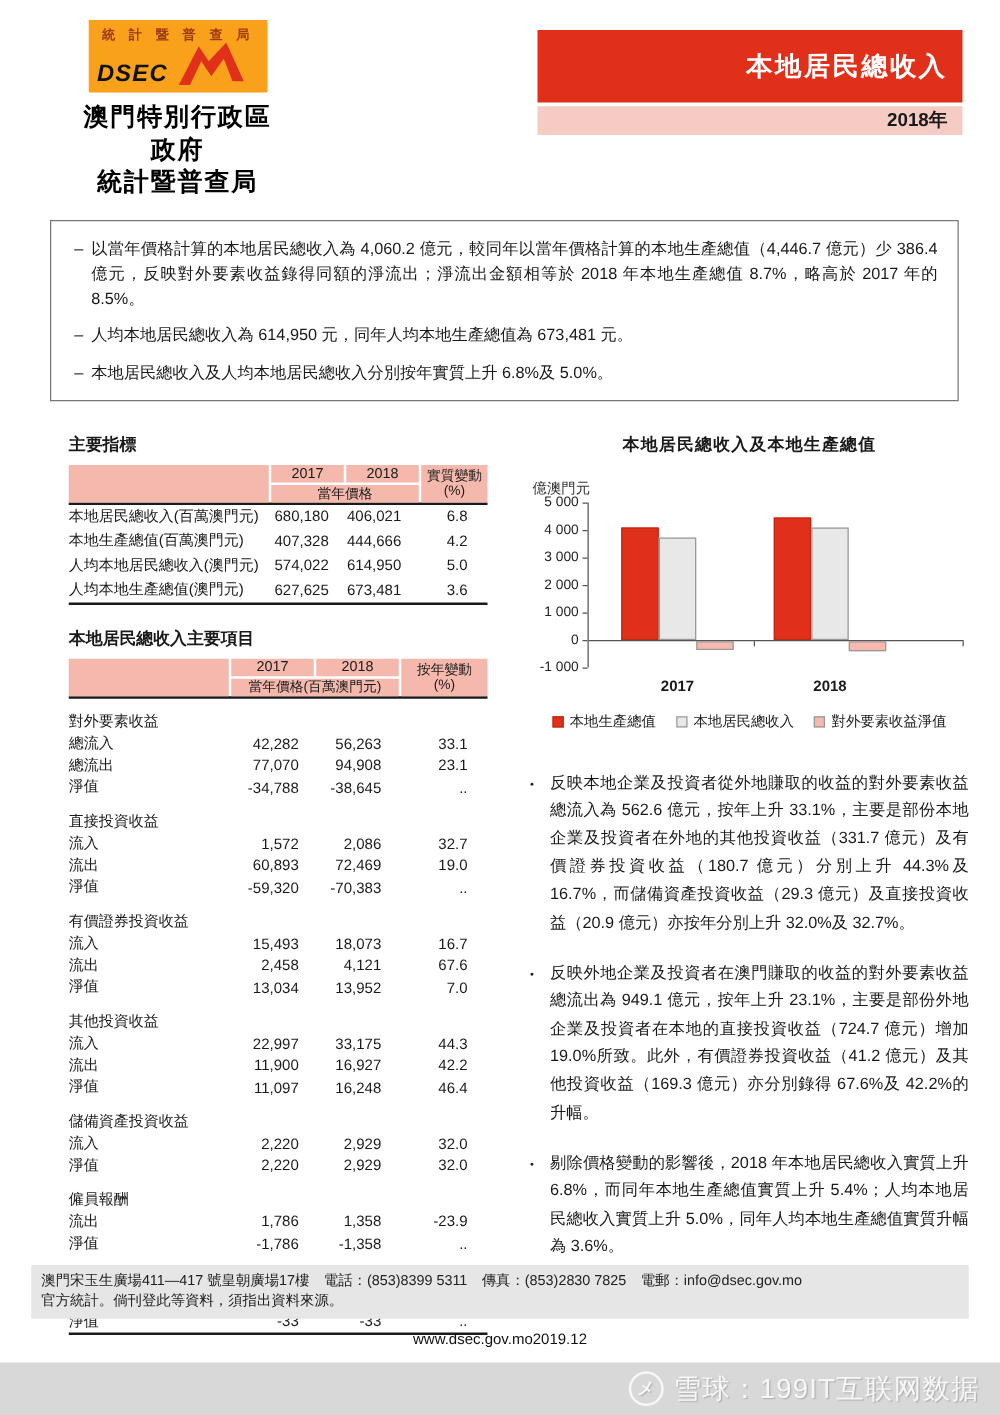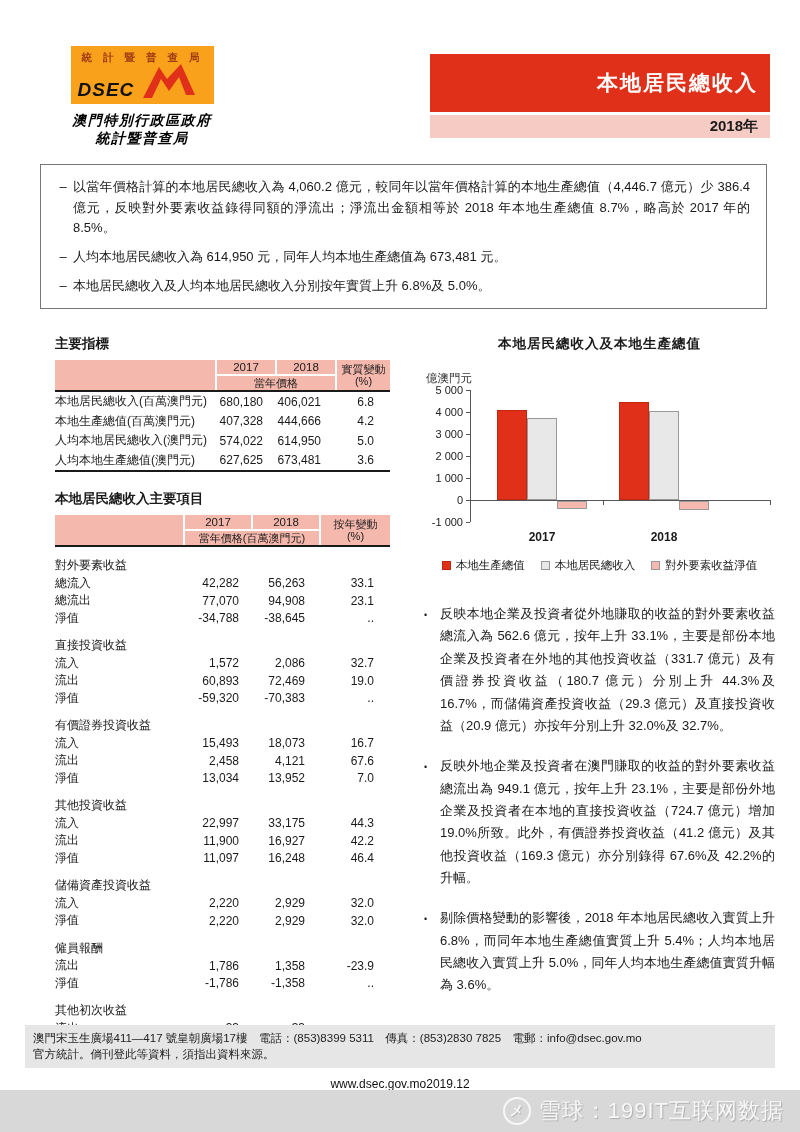--- a/index.html
+++ b/index.html
@@ -1,28 +1,28 @@
 <!DOCTYPE html>
 <html><head>
 <meta charset="utf-8">
 <style>
   html,body{margin:0;padding:0;background:#fff;}
   .page{position:relative;width:800px;height:1132px;background:#fff;overflow:hidden;
         font-family:"Liberation Sans","DejaVu Sans",sans-serif;color:#1a1a1a;}
 
   
-  .header{display:flex;justify-content:space-between;align-items:flex-start;padding:46px 30px 0 57px;gap:31px;}
+  .header{display:flex;justify-content:space-between;align-items:flex-start;padding:16px 30px 0 57px;gap:31px;}
   .logo-wrap{width:170px;text-align:center;}
   .logo-box{width:143px;height:58px;background:#F9A11B;position:relative;margin:0 auto;}
   .logo-top{padding:5px 0 0 11px;font-size:10.5px;font-weight:bold;color:#9E3A14;
             letter-spacing:11px;white-space:nowrap;text-align:left;}
   .dsec{position:absolute;left:7px;bottom:3px;font-style:italic;font-weight:bold;
         font-size:19px;letter-spacing:1px;color:#111;}
   .zigzag{position:absolute;right:5px;bottom:6px;}
-  .org{margin-top:7px;font-size:14px;font-weight:600;letter-spacing:1.5px;line-height:1.3;color:#000;font-style:italic;}
+  .org{margin-top:7px;font-size:20px;font-weight:600;letter-spacing:1.5px;line-height:1.3;color:#000;}
   .banner{width:340px;margin-top:8px;}
   .banner-red{height:58px;background:#E0301A;color:#fff;font-size:21px;font-weight:bold;
               display:flex;align-items:center;justify-content:flex-end;padding-right:12px;
               letter-spacing:2px;box-sizing:border-box;}
   .banner-pink{height:23px;background:#F6CBC4;margin-top:3px;display:flex;align-items:center;
                justify-content:flex-end;padding-right:12px;font-size:15px;font-weight:bold;box-sizing:border-box;}
 
   
   .summary{margin:17px 33px 0 40px;border:1.5px solid #777;padding:12px 16px 3px 12px;}
   .s-item{display:flex;margin-bottom:9px;font-size:13px;line-height:1.55;}
@@ -73,21 +73,21 @@
   .lg-item{display:inline-flex;align-items:center;}
   .lg-marker{width:9px;height:9px;margin-right:5px;display:inline-block;box-sizing:border-box;}
 
   
   .bullets{margin-top:30px;}
   .r-item{display:flex;margin-bottom:18px;font-size:13px;line-height:1.72;}
   .r-dot{width:16px;flex:none;font-size:9px;padding-top:5px;}
   .r-text{flex:1;text-align:justify;}
 
   
-  .footer{position:absolute;left:0;right:0;bottom:29px;}
+  .footer{position:absolute;left:0;right:0;bottom:42px;}
   .footer-bar{margin:0 25px;background:#E6E6E6;padding:5px 8px;font-size:11.5px;line-height:1.45;color:#222;}
   .footer-www{display:flex;justify-content:center;padding:9px 30px 12px;font-size:12px;color:#111;}
   .wm{position:absolute;left:0;bottom:0;width:800px;height:42px;background:#D8D8D8;
       display:flex;align-items:center;justify-content:flex-end;padding-right:16px;box-sizing:border-box;}
   .wm-icon{width:24px;height:24px;border:2.5px solid #F7F7F7;border-radius:50%;color:#F7F7F7;
            display:flex;align-items:center;justify-content:center;font-size:14px;font-weight:bold;
            margin-right:8px;text-shadow:1px 1px 1px rgba(110,110,110,.35);}
   .wm-text{color:#F7F7F7;font-size:22px;letter-spacing:1px;text-shadow:1px 1px 1px rgba(110,110,110,.4);}
 </style>
 </head>

